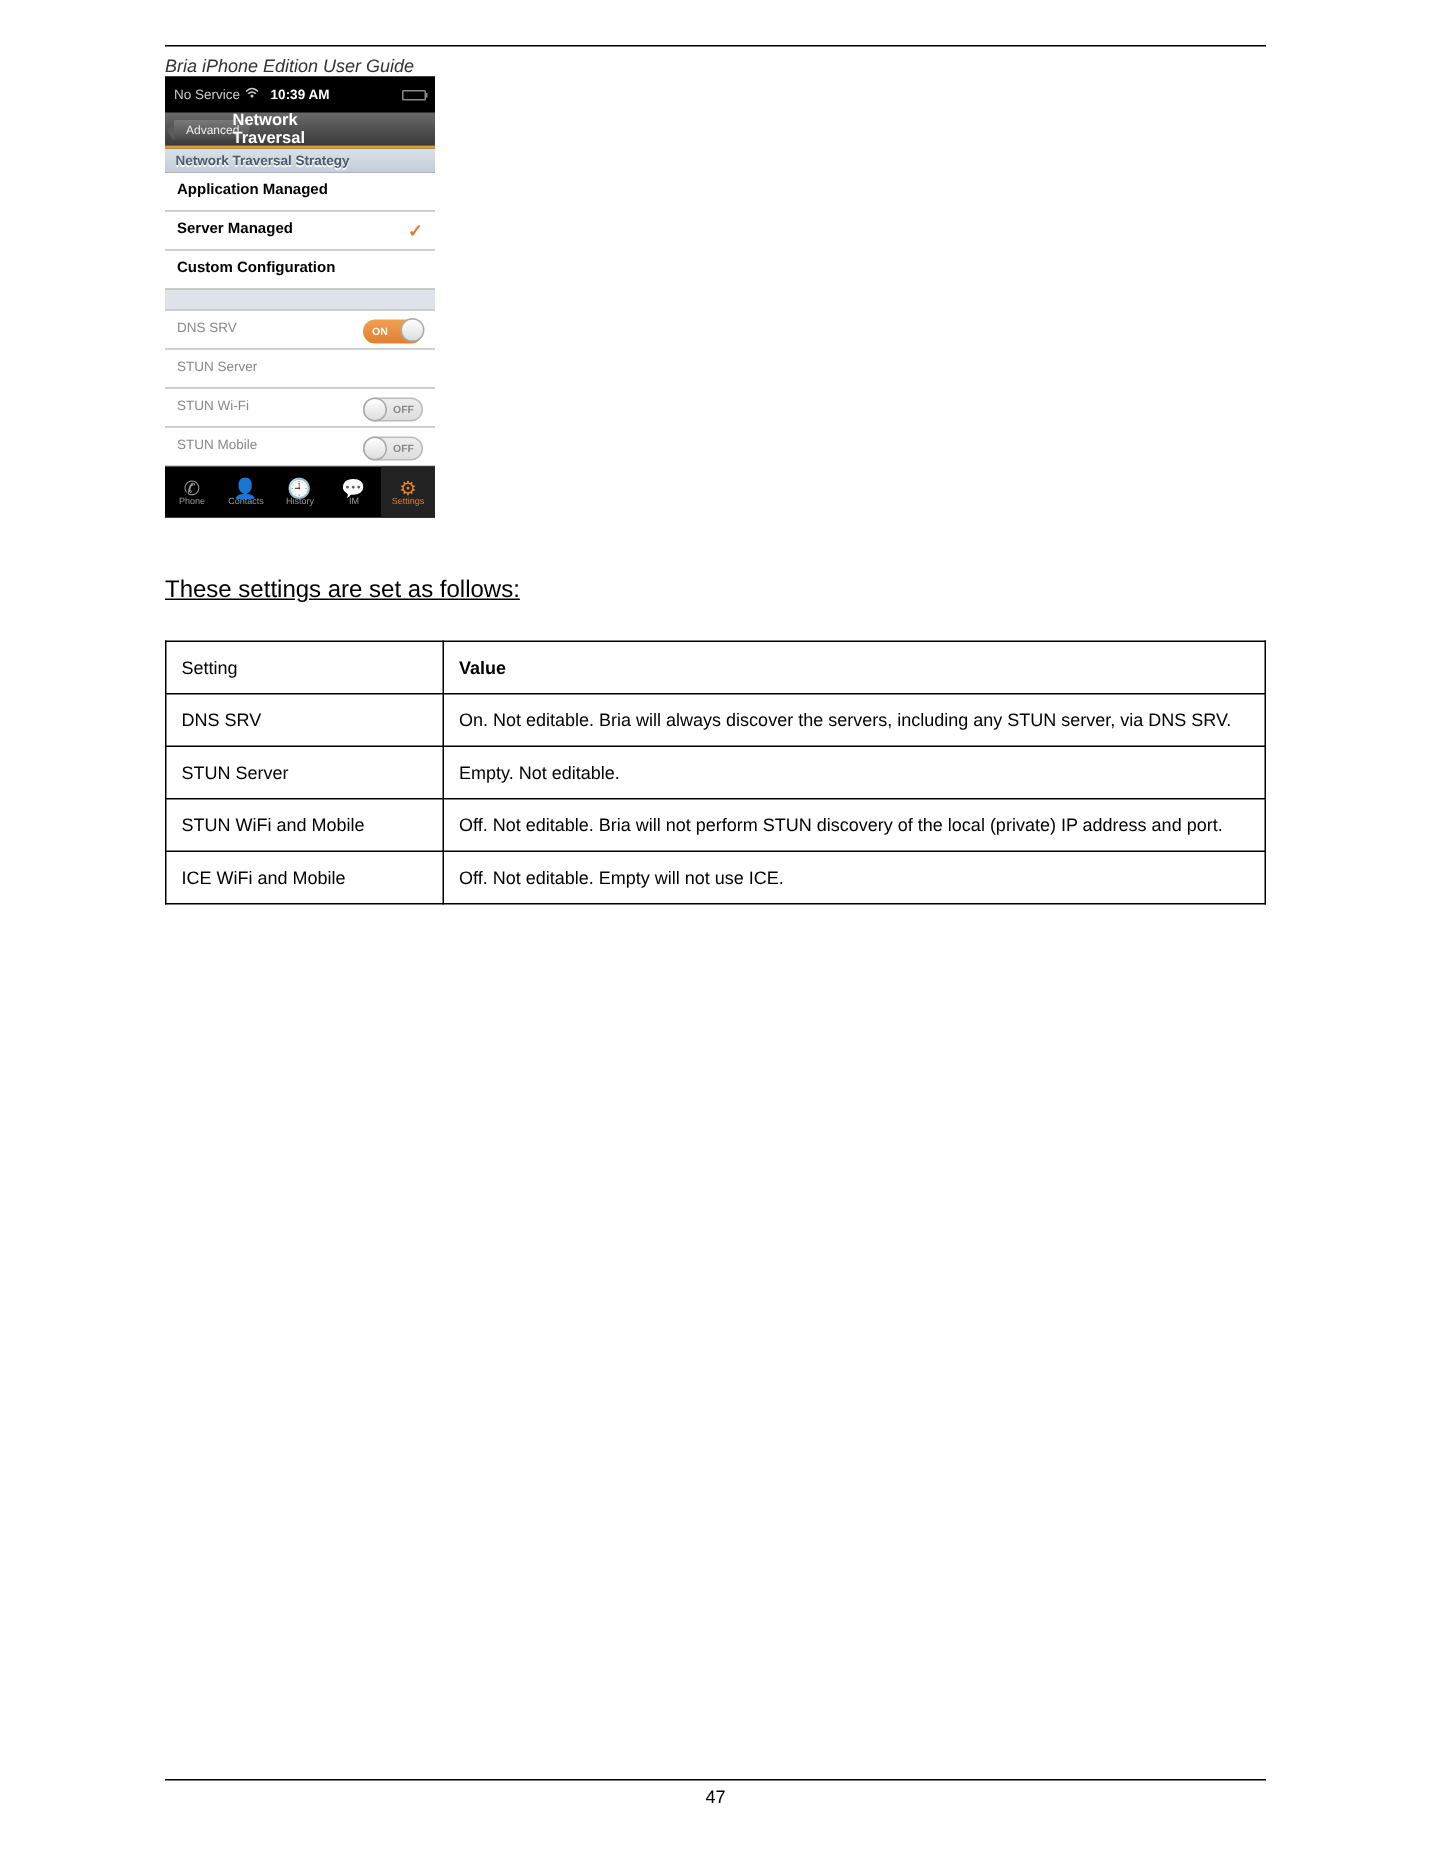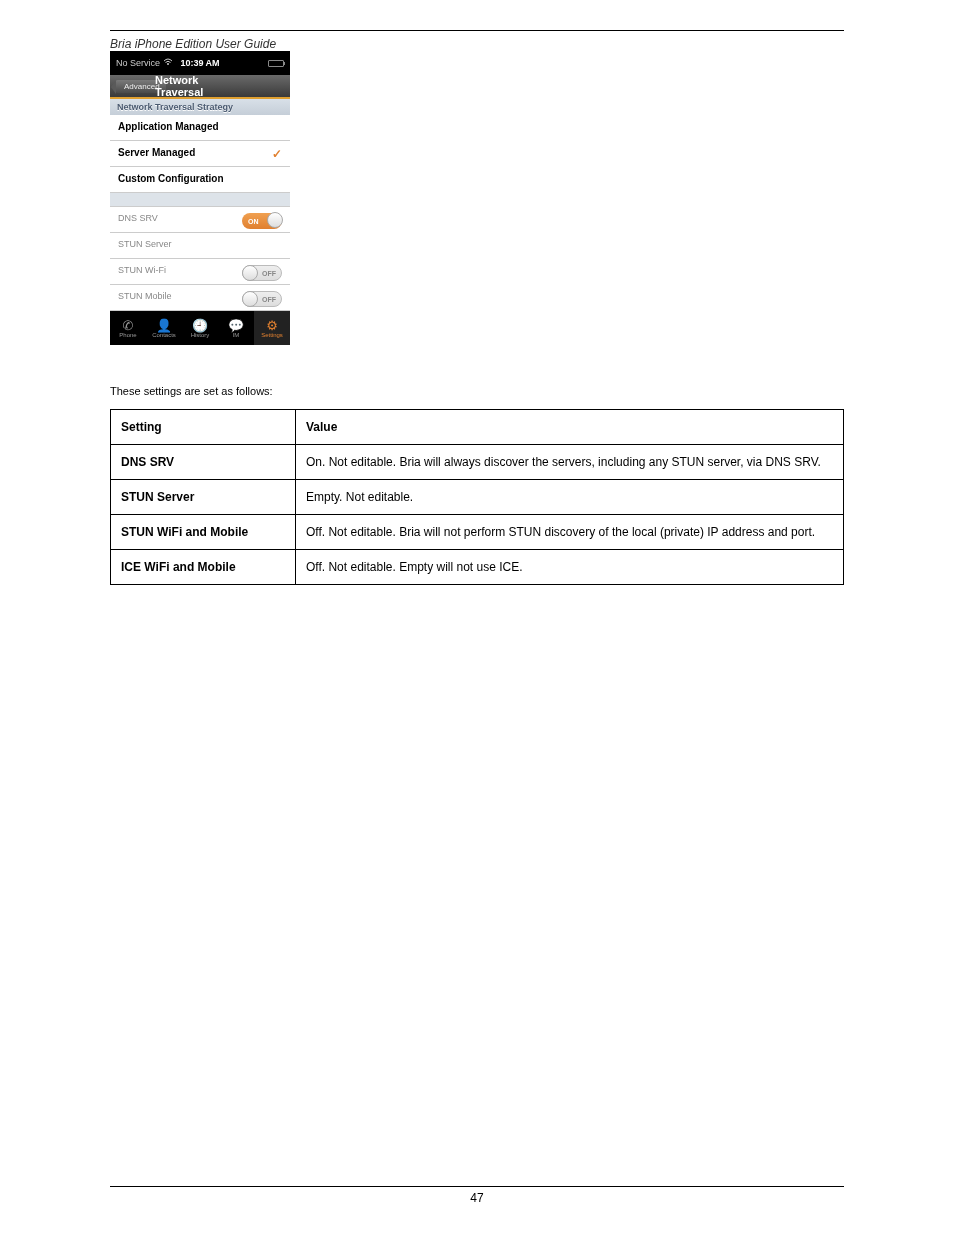--- a/index.html
+++ b/index.html
@@ -130,39 +130,40 @@
   }
   .tab {
     flex:1;
     display:flex; flex-direction:column; align-items:center; justify-content:center;
     color:#999; font-size:6px;
   }
   .tab.active { color:#e08030; background:#222;}
   .tab .ticon { font-size:13px; line-height:1;}
   
   .settings-title {
-    font-size:11px;
-    margin-bottom:12px;
+    font-size:16px;
+    margin-bottom:24px;
+    text-decoration:underline;
   }
   table.settings {
     border-collapse: collapse;
     width: 100%;
     margin-bottom: 40px;
   }
   table.settings td, table.settings th {
     border: 1px solid #000;
     padding: 10px 10px;
     vertical-align: top;
     font-size: 12px;
     text-align: left;
   }
   table.settings th {
     font-weight: bold;
   }
-  table.settings .col1 { width: 185px; font-weight: bold;}
+  table.settings .col1 { width: 185px; font-weight: normal;}
   
   .footer {
     position: absolute;
     bottom: 30px;
     left: 110px;
     right: 110px;
     border-top: 1px solid #000;
     padding-top: 4px;
     font-size: 12px;
     text-align: center;

